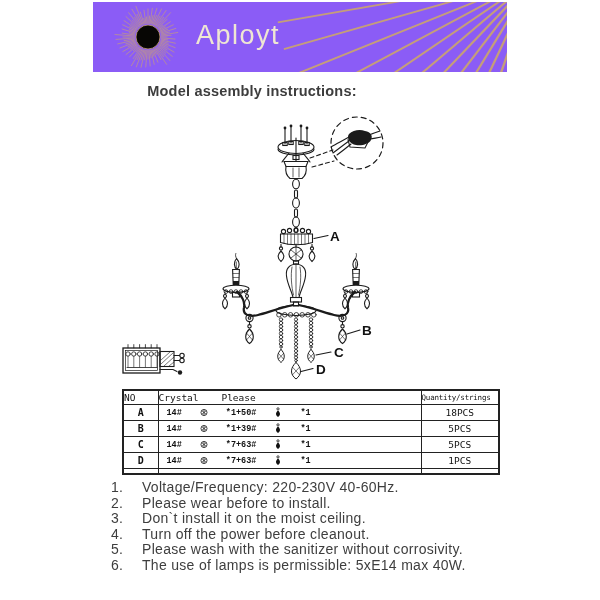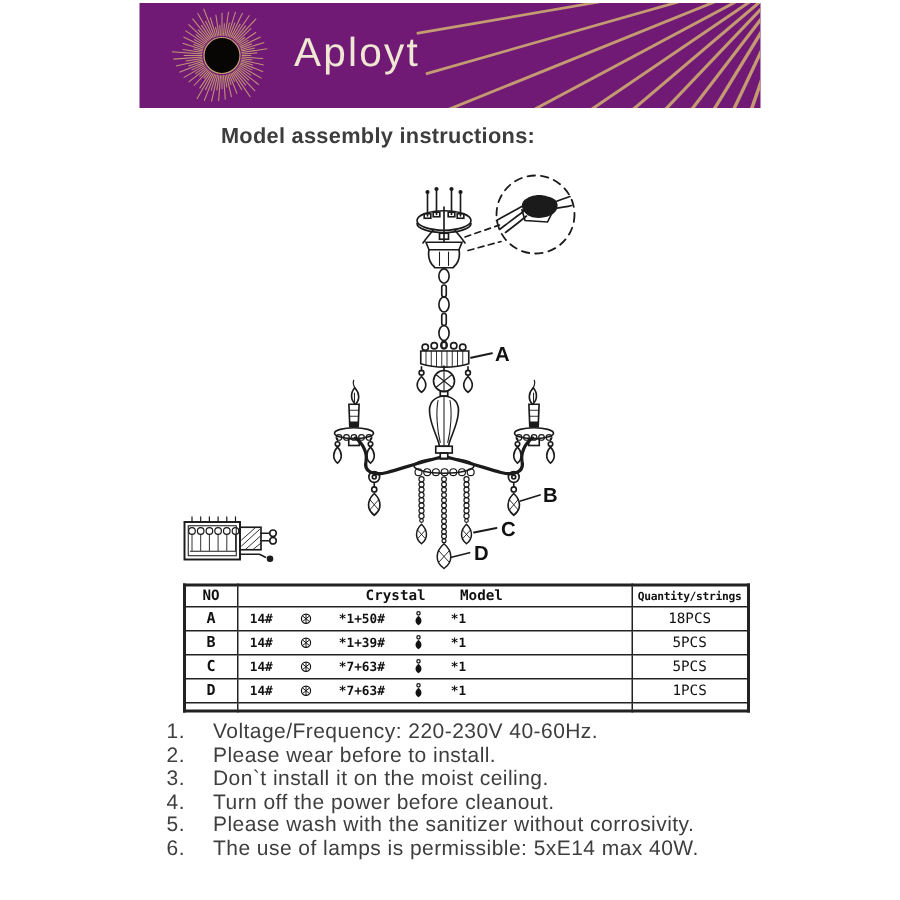--- a/index.html
+++ b/index.html
@@ -3,21 +3,21 @@
 <meta charset="utf-8">
 <style>
   html,body{margin:0;padding:0;}
   body{
     width:600px;height:600px;position:relative;background:#ffffff;
     font-family:"Liberation Sans",sans-serif;overflow:hidden;
   }
   
   .banner{
     position:absolute;left:93px;top:2px;width:414px;height:70px;
-    background:#701a75;overflow:hidden;
+    background:#8b5cf6;overflow:hidden;
   }
   .banner svg{position:absolute;left:0;top:0;}
   .brand{
     position:absolute;left:103px;top:18px;
     color:#efe6d3;font-size:27px;font-weight:400;letter-spacing:1.5px;
   }
   
   .titles{
     position:absolute;top:84px;left:0;width:504px;text-align:center;
     color:#3d3d3d;font-size:14.5px;line-height:15.5px;font-weight:bold;
@@ -31,26 +31,26 @@
   }
   
   table.parts{
     position:absolute;left:122px;top:389px;width:376px;
     border-collapse:collapse;table-layout:fixed;
     font-family:"DejaVu Sans Mono",monospace;color:#111;
     border:2px solid #222;
   }
   table.parts td,table.parts th{border:1px solid #222;padding:0;overflow:hidden;}
   col.c-no{width:35px;} col.c-model{width:263px;} col.c-qty{width:78px;}
-  th.h{font-size:9.5px;font-weight:bold;height:13px;white-space:pre;text-align:center;}
+  th.h{font-size:9.5px;font-weight:normal;height:13px;white-space:pre;text-align:left;}
   th.h-qty{font-size:7.5px;letter-spacing:-.2px;}
   td.no{font-size:10px;font-weight:bold;text-align:center;height:15px;}
   td.qty{font-size:9.5px;font-weight:normal;text-align:center;}
   td.spec{font-size:8.5px;font-weight:bold;}
-  td.spec .specwrap{display:flex;align-items:center;gap:18px;padding-left:8px;}
+  td.spec .specwrap{display:flex;align-items:center;gap:18px;padding-left:8px;font-family:Liberation Mono, monospace;}
   td.spec svg{flex:none;display:block;}
   tr.filler td{height:4px;border-bottom:none;}
   
   .instructions{
     position:absolute;left:111px;top:480px;width:420px;
     color:#3e3e3e;font-size:14px;line-height:15.6px;letter-spacing:.3px;
   }
   .ins-row{display:flex;}
   .ins-num{width:31px;flex:none;}
   .ins-text{flex:1;}
@@ -438,21 +438,21 @@
 
 <table class="parts">
   <colgroup>
       <col class="c-no">
       <col class="c-model">
       <col class="c-qty">
     </colgroup>
   <tbody>
       <tr>
     <th class="h">NO</th>
-    <th class="h">Crystal    Model</th>
+    <th class="h">Crystal    Please</th>
     <th class="h h-qty">Quantity/strings</th>
   </tr>
   <tr>
     <td class="no">A</td>
     <td class="spec">
           <div class="specwrap">
       <span>14#</span>
       <svg width="8" height="9" viewBox="0 0 10 10">
               <g fill="none" stroke="#111" stroke-width="1">
                 <circle cx="5" cy="5" r="3.8"></circle>

